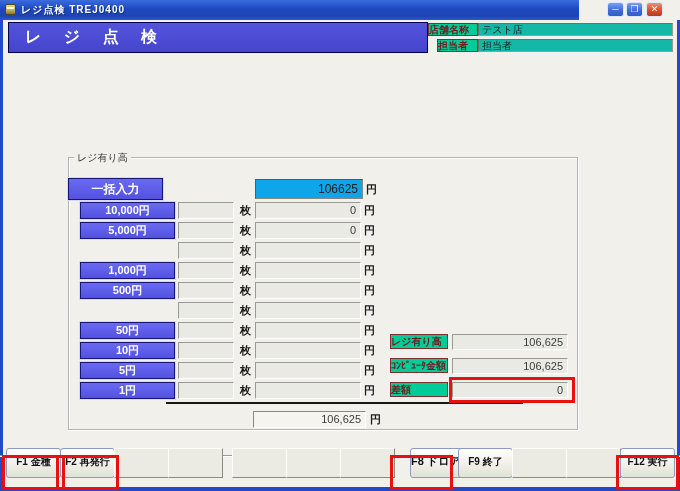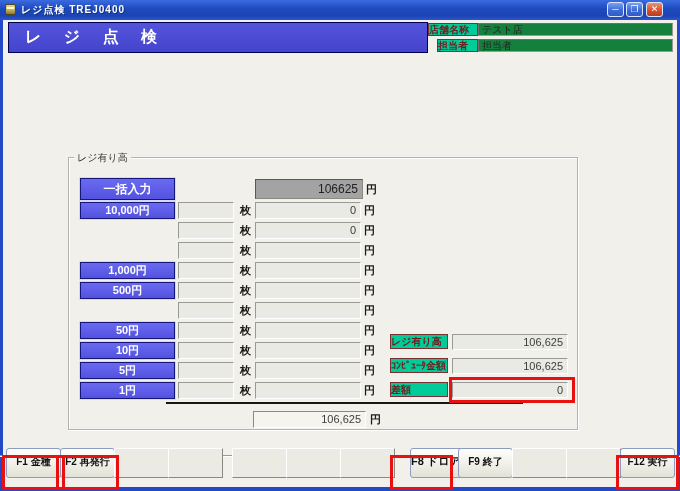--- a/index.html
+++ b/index.html
@@ -1,20 +1,20 @@
 <!DOCTYPE html>
 <html><head>
 <meta charset="utf-8">
 <style>
   * { margin:0; padding:0; box-sizing:border-box; }
   body { background:#fff; font-family:"Liberation Sans","DejaVu Sans",sans-serif; }
   .screen { position:relative; width:680px; height:491px; overflow:hidden; background:#F1F0EA; }
 
   
-  .titlebar { position:absolute; left:0; top:0; width:680px; height:20px;
+  .titlebar { position:absolute; left:0; top:0; width:579px; height:20px;
     background:linear-gradient(180deg,#3A6BDF 0%,#1E49BE 45%,#1C44B4 80%,#2B58CF 100%); }
   .app-icon { position:absolute; left:5px; top:4px; width:11px; height:11px;
     background:linear-gradient(180deg,#E8D88A 0%,#C8B05A 55%,#8A7A30 100%);
     border:1px solid #504820; border-radius:2px; }
   .app-icon:after { content:""; position:absolute; left:1px; top:2px; width:7px; height:2px; background:#FFFDE8; }
   .win-title { position:absolute; left:21px; top:3px; color:#FFFFFF; font-size:10px; font-weight:bold; letter-spacing:1px; text-shadow:1px 1px 0 #12307E; }
   .winbtn { position:absolute; top:2px; width:17px; height:15px; border:1px solid #DCE6FA; border-radius:3px;
     color:#fff; font-size:9px; font-weight:bold; text-align:center; line-height:13px;
     background:linear-gradient(180deg,#7BA1F0 0%,#3E6CD8 55%,#2F5BC4 100%); }
   .winbtn.close { background:linear-gradient(180deg,#F0926E 0%,#D9512C 55%,#B83C1C 100%); }
@@ -23,38 +23,38 @@
   .frame-left  { position:absolute; left:0; top:20px; width:3px;  height:471px; background:#2348C8; }
   .frame-right { position:absolute; left:677px; top:20px; width:3px; height:471px; background:#2348C8; }
   .frame-bottom{ position:absolute; left:0; top:487px; width:680px; height:4px; background:#2348C8; }
 
   
   .header-band { position:absolute; left:8px; top:22px; width:420px; height:31px;
     background:linear-gradient(180deg,#5353DC 0%,#4444CC 100%); border:1px solid #000050; }
   .header-band .txt { display:block; padding-left:16px; line-height:28px; color:#FFFFFF; font-size:16px; font-weight:bold; letter-spacing:9px; }
   .glabel { position:absolute; background:#00CC99; border:1px solid #7A3030; color:#6E2020;
     font-size:10px; font-weight:bold; text-align:left; white-space:nowrap; overflow:hidden; }
-  .hfield { position:absolute; background:#15803d; border:1px solid #9A9A8E; border-top-color:#70706A; border-left-color:#70706A;
+  .hfield { position:absolute; background:#14b8a6; border:1px solid #9A9A8E; border-top-color:#70706A; border-left-color:#70706A;
     font-size:10px; color:#222; padding:0 3px; line-height:11px; }
   .lbl-store { left:428px; top:23px; width:50px; height:13px; line-height:11px; }
   .fld-store { left:478px; top:23px; width:195px; height:13px; }
   .lbl-clerk { left:437px; top:39px; width:41px; height:13px; line-height:11px; }
   .fld-clerk { left:478px; top:39px; width:195px; height:13px; }
 
   
   .groupbox { position:absolute; left:68px; top:157px; width:510px; height:273px;
     border:1px solid #B5B4AC; box-shadow:1px 1px 0 #FFFFFF inset, 1px 1px 0 #FFFFFF; }
   .groupbox-title { position:absolute; left:74px; top:151px; background:#F1F0EA; padding:0 3px;
     font-size:10px; color:#3A3A3A; }
 
   
   .blue-btn { background:linear-gradient(180deg,#6A6AF0 0%,#5252E0 100%); border:1px solid #16167A;
     box-shadow:0 0 0 1px #D8D8F0; color:#FFFFFF; font-weight:bold; text-align:center; }
-  .batch-btn { position:absolute; left:80px; top:178px; width:95px; height:22px; font-size:12px; line-height:20px; }
-  .batch-amt { position:absolute; left:255px; top:179px; width:108px; height:20px; background:#a3a3a3;
+  .batch-btn { position:absolute; left:68px; top:178px; width:95px; height:22px; font-size:12px; line-height:20px; }
+  .batch-amt { position:absolute; left:255px; top:179px; width:108px; height:20px; background:#0ea5e9;
     border:1px solid #8A8A80; border-top-color:#5A5A52; border-left-color:#5A5A52;
     font-size:12px; color:#222; text-align:right; padding:2px 4px 0 0; }
   .unit { position:absolute; font-size:11px; font-weight:bold; color:#1A1A1A; }
   .den-row { position:absolute; left:0; width:680px; height:17px; }
   .den-btn { position:absolute; left:80px; top:0; width:95px; height:17px; font-size:11px; line-height:15px; }
   .sunken { background:#EAEAE4; border:1px solid #FFFFFF; border-top-color:#9A9A94; border-left-color:#9A9A94; }
   .den-qty { position:absolute; left:178px; top:0; width:56px; height:17px; }
   .den-amt { position:absolute; left:255px; top:0; width:106px; height:17px; font-size:11px; color:#3C3C3C; text-align:right; padding:1px 4px 0 0; }
   .den-row .u-mai { left:240px; top:1px; }
   .den-row .u-yen { left:364px; top:1px; }
@@ -118,20 +118,21 @@
   <span class="unit" style="left:366px; top:182px;">円</span>
 
   <div class="den-row" style="top:202px">
     <div class="blue-btn den-btn">10,000円</div>
     <div class="sunken den-qty"></div>
     <span class="unit u-mai">枚</span>
     <div class="sunken den-amt">0</div>
     <span class="unit u-yen">円</span>
   </div>
   <div class="den-row" style="top:222px">
+    <div class="blue-btn den-btn">5,000円</div>
     <div class="sunken den-qty"></div>
     <span class="unit u-mai">枚</span>
     <div class="sunken den-amt">0</div>
     <span class="unit u-yen">円</span>
   </div>
   <div class="den-row" style="top:242px">
     <div class="sunken den-qty"></div>
     <span class="unit u-mai">枚</span>
     <div class="sunken den-amt"></div>
     <span class="unit u-yen">円</span>

